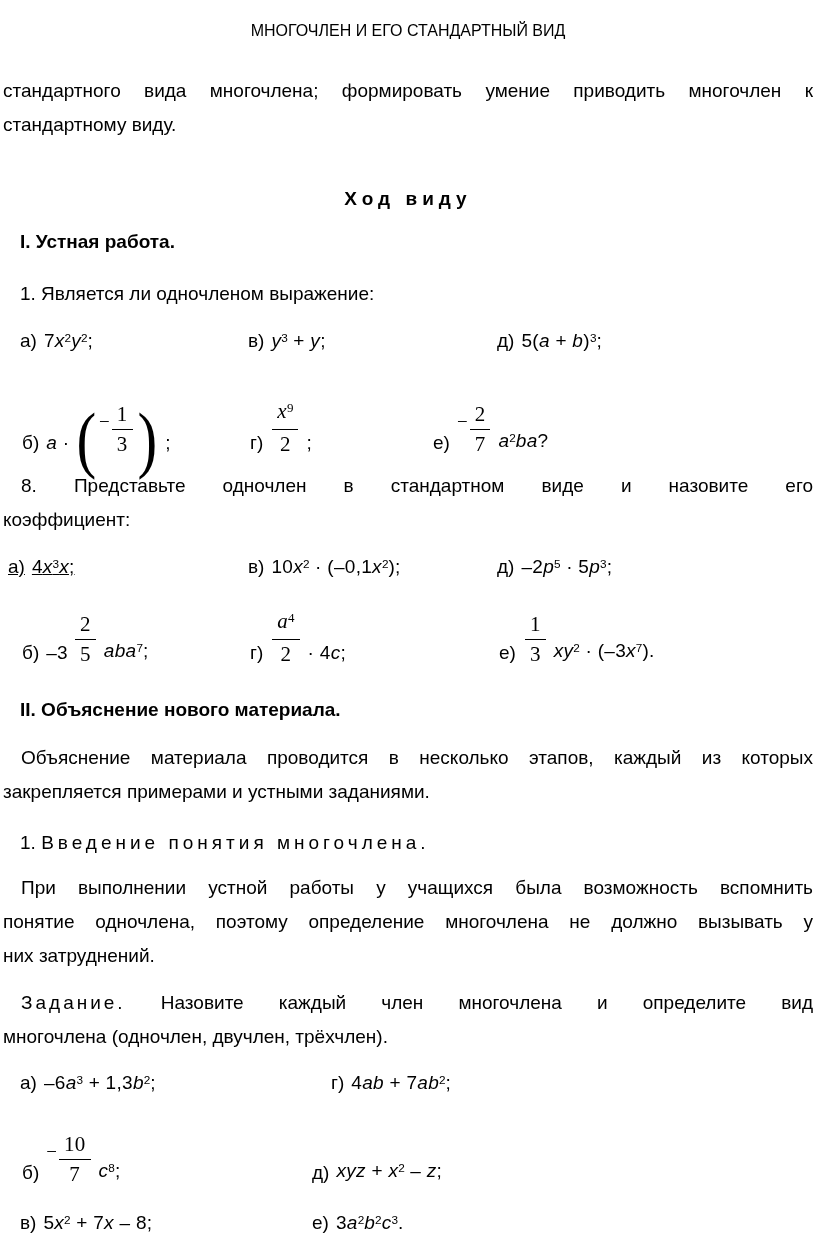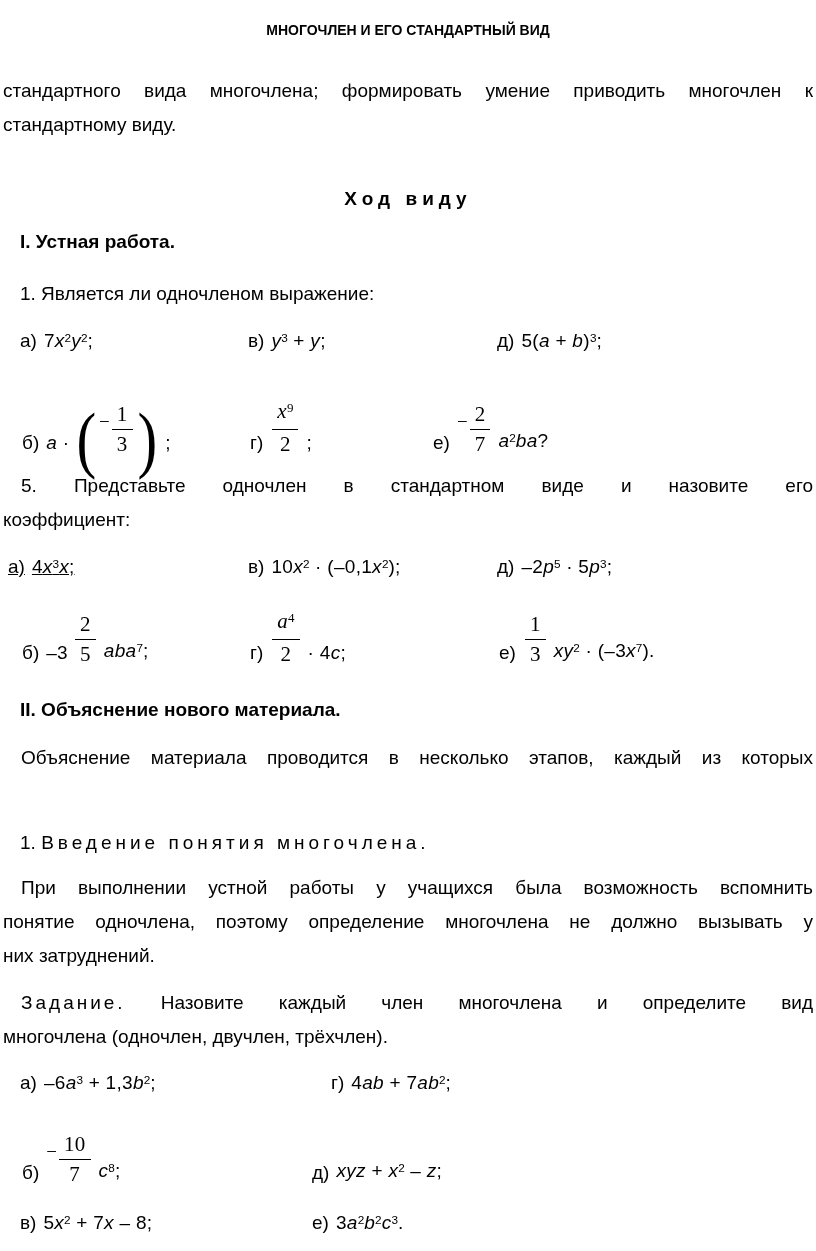--- a/index.html
+++ b/index.html
@@ -12,21 +12,21 @@
   .abs{position:absolute}
   .center{left:0;right:0;text-align:center}
   .bold{font-weight:bold}
   .sp3{letter-spacing:3px}
   .sp4{letter-spacing:4px}
   .sp5{letter-spacing:5px}
   .par{line-height:34px}
   .jline{text-align:justify;text-align-last:justify}
   .ind18{text-indent:18px}
   .ind28{text-indent:28px}
-  .title{font-size:14px;font-weight:bold}
+  .title{font-size:16px;font-weight:normal}
   
   .mrow{position:absolute;left:0;right:0}
   .mcell{position:absolute;bottom:0;display:flex;align-items:flex-end;white-space:nowrap;line-height:30px}
   .mrow.simple .mcell{bottom:auto;top:0;display:block;line-height:34px}
   .mlabel{margin-right:7px}
   .mform i{font-style:italic}
   .mform{letter-spacing:0.3px}
   .pre{margin-right:5px}
   .post{margin-left:6px}
   sup{font-size:62%;vertical-align:baseline;position:relative;top:-0.45em;letter-spacing:0}
@@ -84,21 +84,21 @@
       <span class="fminus">−</span>
       <span class="frac">
         <span class="fnum"><span class="mform">2</span></span>
         <span class="fden"><span class="mform">7</span></span>
       </span>
       <span class="mform post"><i>a</i><sup>2</sup><i>ba</i>?</span>
     </div>
   </div>
 
 <div class="abs par" style="left:3px;top:469px;width:810px">
-  <div class="jline ind18">5. Представьте одночлен в стандартном виде и назовите его</div>
+  <div class="jline ind18">8. Представьте одночлен в стандартном виде и назовите его</div>
   <div>коэффициент:</div>
 </div>
 
 <div class="mrow simple" style="top:550px;height:44px">
     <div class="mcell" style="left: 8px; text-decoration: underline;"><span class="mlabel">а)</span><span class="mform">4<i>x</i><sup>3</sup><i>x</i>;</span></div>
     <div class="mcell" style="left: 248px;"><span class="mlabel">в)</span><span class="mform">10<i>x</i><sup>2</sup> · (–0,1<i>x</i><sup>2</sup>);</span></div>
     <div class="mcell" style="left: 497px;"><span class="mlabel">д)</span><span class="mform">–2<i>p</i><sup>5</sup> · 5<i>p</i><sup>3</sup>;</span></div>
   </div>
 
 <div class="mrow" style="top:592px;height:76px">
@@ -126,20 +126,21 @@
         <span class="fden"><span class="mform">3</span></span>
       </span>
       <span class="mform post"><i>xy</i><sup>2</sup> ·  (–3<i>x</i><sup>7</sup>).</span>
     </div>
   </div>
 
 <div class="abs bold" style="left:20px;top:699px">II. Объяснение нового материала.</div>
 
 <div class="abs par" style="left:3px;top:741px;width:810px">
   <div class="jline ind18">Объяснение материала проводится в несколько этапов, каждый из которых</div>
+  <div>закрепляется примерами и устными заданиями.</div>
 </div>
 
 <div class="abs" style="left:20px;top:832px"><span>1.</span> <span class="sp4">Введение понятия многочлена.</span></div>
 
 <div class="abs par" style="left:3px;top:871px;width:810px">
   <div class="jline ind18">При выполнении устной работы у учащихся была возможность вспомнить</div>
   <div class="jline">понятие одночлена, поэтому определение многочлена не должно вызывать у</div>
   <div>них затруднений.</div>
 </div>
 

